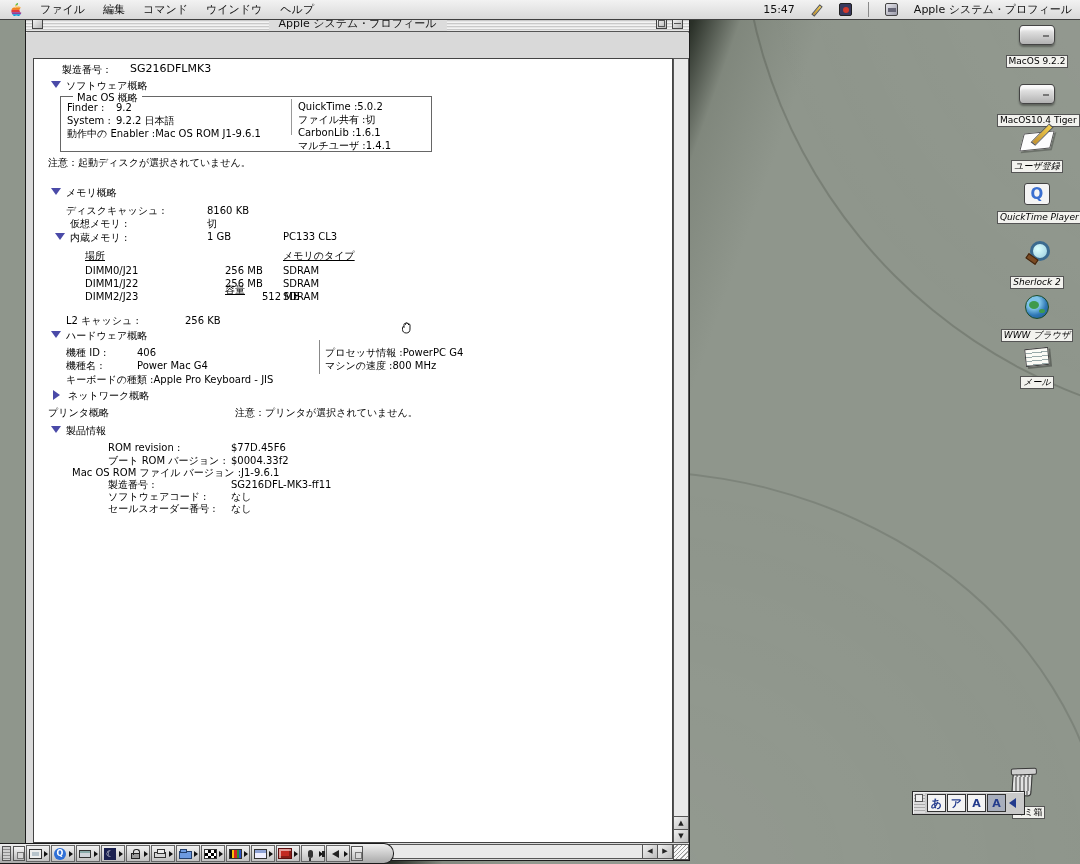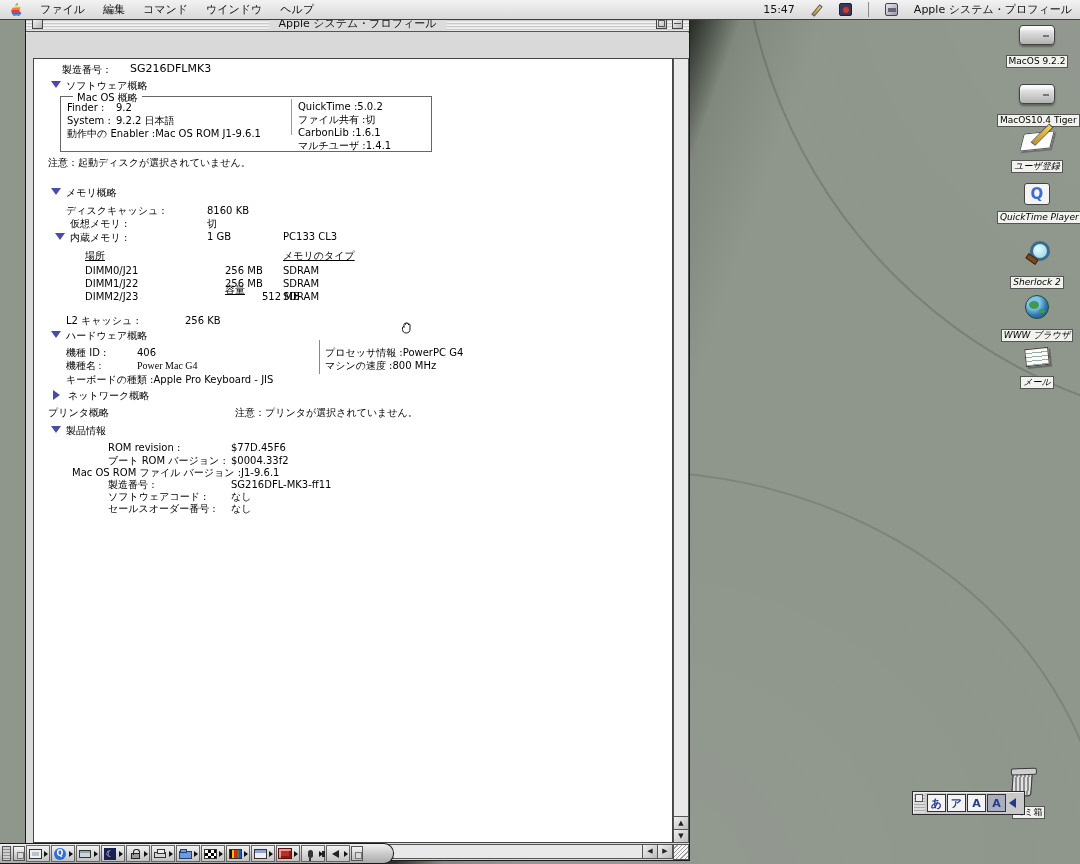--- a/index.html
+++ b/index.html
@@ -282,21 +282,21 @@
         <span class="abs" style="left:51px;top:232px;">DIMM2/J23</span>
         <span class="abs" style="left:191px;top:232px;margin-left:37px;">512 MB</span>
         <span class="abs" style="left:249px;top:232px;">SDRAM</span>
 
         <span class="abs" style="left:32px;top:255px;"><span class="lab l2-lab">L2 キャッシュ :</span><span>256 KB</span></span>
 
         <span class="abs tri-d" style="left:17px;top:272px;"></span>
         <span class="abs" style="left:32px;top:270px;">ハードウェア概略</span>
 
         <span class="abs" style="left:32px;top:287px;"><span class="lab hw-lab">機種 ID :</span><span>406</span></span>
-        <span class="abs" style="left:32px;top:300px;font-family:Liberation Serif, serif;"><span class="lab hw-lab">機種名 :</span><span>Power Mac G4</span></span>
+        <span class="abs" style="left:32px;top:300px;"><span class="lab hw-lab">機種名 :</span><span>Power Mac G4</span></span>
         <span class="abs" style="left:32px;top:314px;"><span class="lab" style="min-width:71px;">キーボードの種類 :</span><span>Apple Pro Keyboard - JIS</span></span>
 
         <div class="hw-divider"></div>
         <span class="abs" style="left:291px;top:287px;"><span class="lab hwr-lab">プロセッサ情報 :</span><span>PowerPC G4</span></span>
         <span class="abs" style="left:291px;top:300px;"><span class="lab hwr-lab">マシンの速度 :</span><span>800 MHz</span></span>
 
         <span class="abs tri-r" style="left:19px;top:331px;"></span>
         <span class="abs" style="left:34px;top:330px;">ネットワーク概略</span>
 
         <span class="abs" style="left:14px;top:347px;">プリンタ概略</span>

